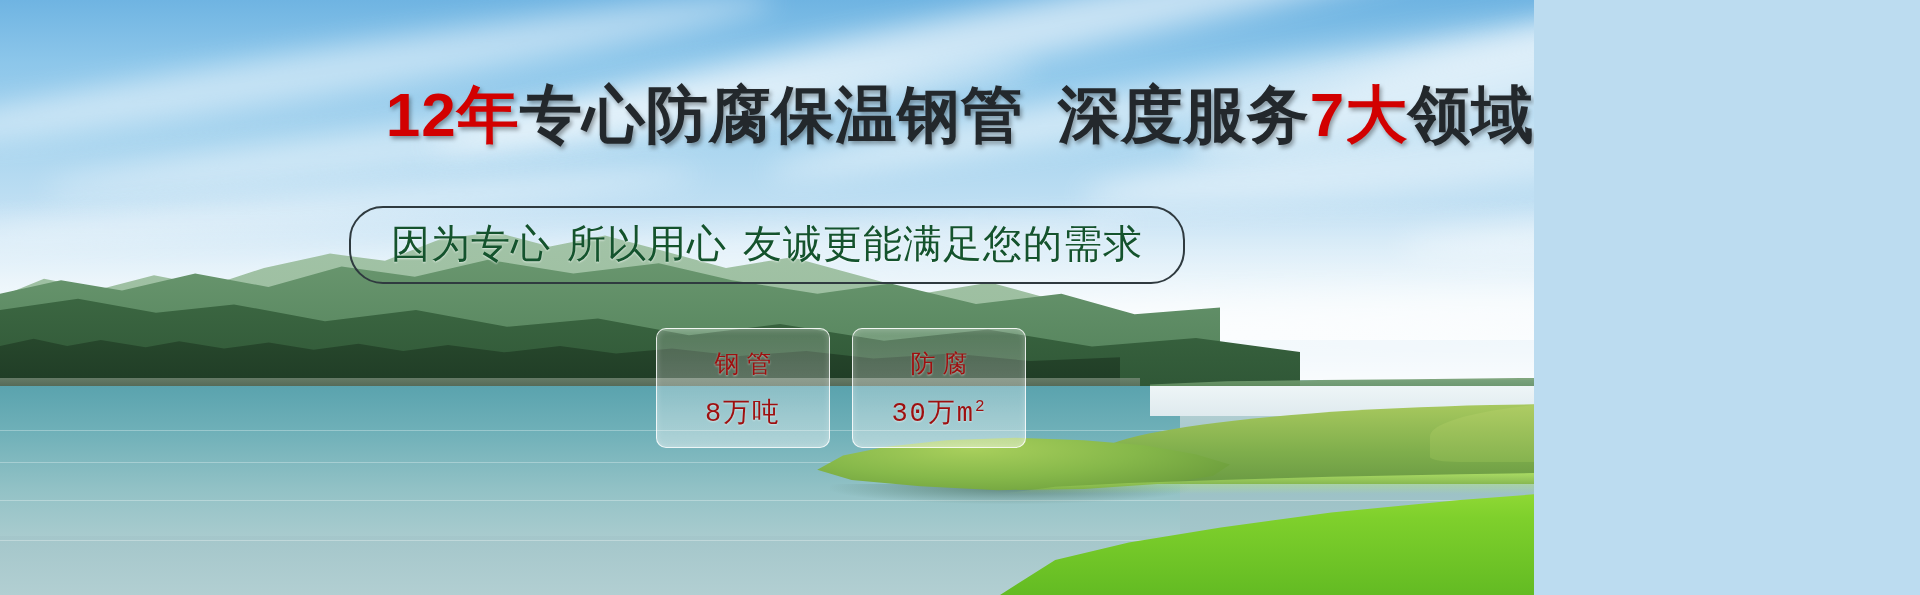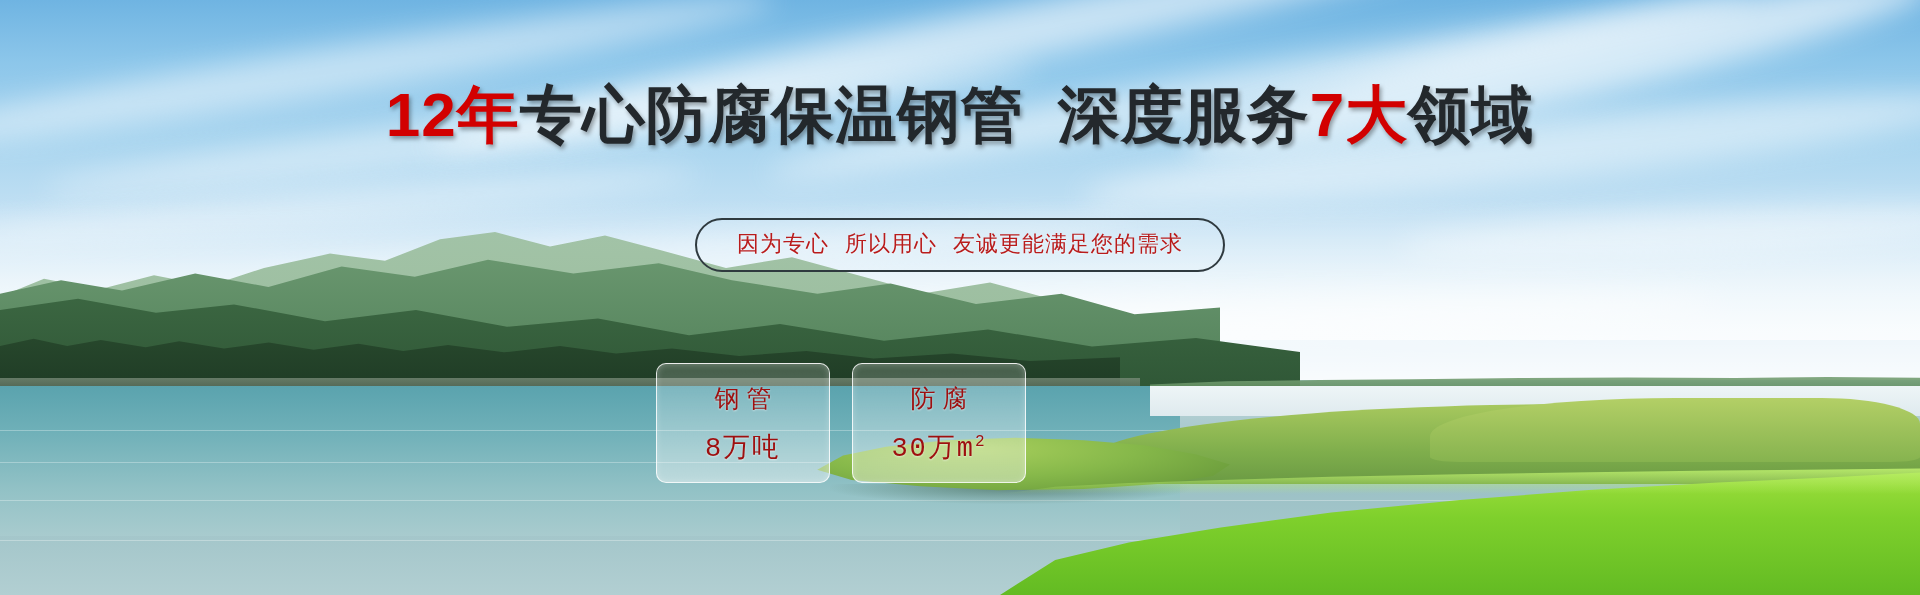--- a/index.html
+++ b/index.html
@@ -1,21 +1,21 @@
 <!DOCTYPE html>
 <html><head>
 <meta charset="utf-8">
 <style>
   html,body{margin:0;padding:0;}
   body{
     width:1920px;height:595px;overflow:hidden;
     font-family:"Liberation Sans","DejaVu Sans",sans-serif;
     background:#bcdcf0;
   }
-  .banner{position:relative;width:1920px;height:595px;overflow:hidden;}
+  .banner{position:relative;width:1534px;height:595px;overflow:hidden;}
 
   
   .sky{
     position:absolute;left:0;top:0;width:1920px;height:340px;
     background:
       linear-gradient(180deg,#6fb4e2 0%,#8cc6ea 18%,#a9d5ef 42%,#c6e2f4 66%,#dceef8 84%,#e9f4fa 100%);
   }
   .cloud{position:absolute;border-radius:50%;filter:blur(14px);background:rgba(255,255,255,.85);}
   .c1{left:-120px;top:48px;width:900px;height:46px;transform:rotate(-9deg);opacity:.55;}
   .c2{left:40px;top:110px;width:1000px;height:38px;transform:rotate(-7deg);opacity:.5;}
@@ -90,38 +90,37 @@
     font-size:62px;font-weight:bold;letter-spacing:1px;line-height:1;
     white-space:nowrap;
     text-shadow:2px 3px 4px rgba(0,0,0,.35);
   }
   .hl-dark{color:#23282c;}
   .hl-red{color:#d20000;}
   .hl-gap{display:inline-block;width:34px;}
 
   
   .pill{
-    position:absolute;left:50%;transform:translateX(-50%);top:218px;
+    position:absolute;left:50%;transform:translateX(-50%);top:206px;
     padding:9px 40px 11px;
     border:2px solid #2f3a3f;border-radius:34px;
-    font-size:22px;color:#b91c1c;white-space:nowrap;letter-spacing:1px;
+    font-size:39px;color:#14532d;white-space:nowrap;letter-spacing:1px;
     text-shadow:0 1px 2px rgba(255,255,255,.6);
   }
   .pill .sp{display:inline-block;width:16px;}
 
   
   .stats{position:absolute;left:656px;top:328px;display:flex;gap:22px;}
   .stat{
     width:172px;height:118px;
     border:1px solid rgba(255,255,255,.85);
     border-radius:10px;
     background:linear-gradient(180deg,rgba(255,255,255,.16) 0%,rgba(255,255,255,.30) 52%,rgba(255,255,255,.42) 100%);
     display:flex;flex-direction:column;align-items:center;justify-content:center;
     box-shadow:0 1px 6px rgba(255,255,255,.25) inset;
-    margin-top:35px;
   }
   .stat-label{
     font-size:25px;color:#9e0f0f;letter-spacing:7px;text-indent:7px;
     margin-bottom:14px;font-weight:500;
     text-shadow:0 1px 2px rgba(255,255,255,.5);
   }
   .stat-value{
     font-size:27px;color:#9e0f0f;letter-spacing:2px;
     text-shadow:0 1px 2px rgba(255,255,255,.5);
     font-family:Liberation Mono, monospace;

